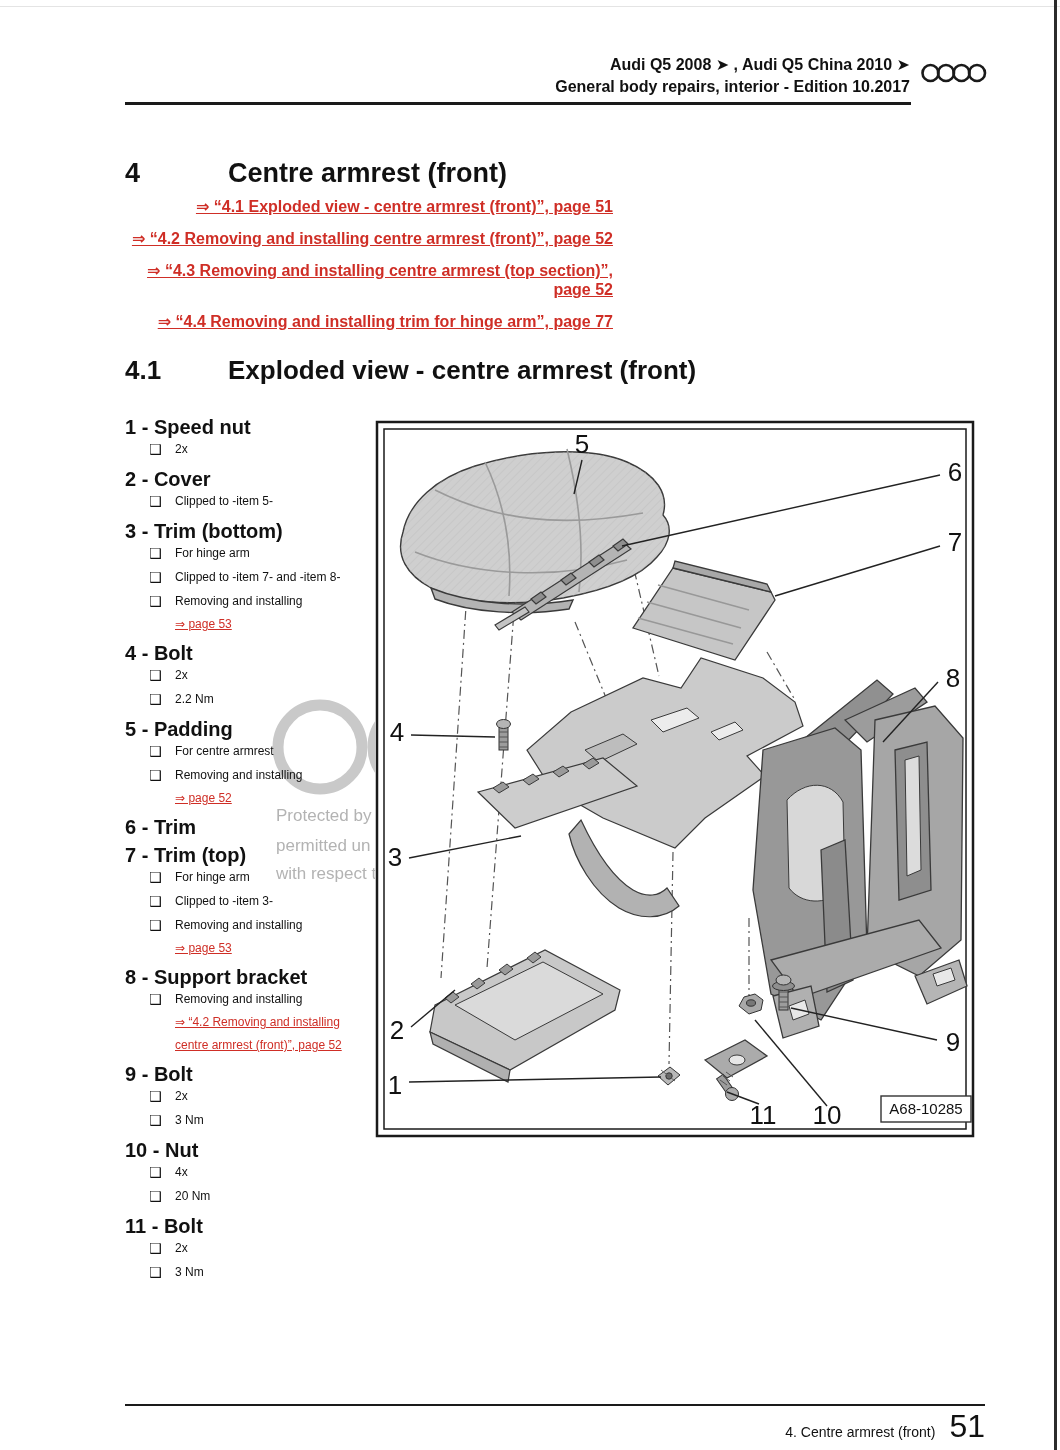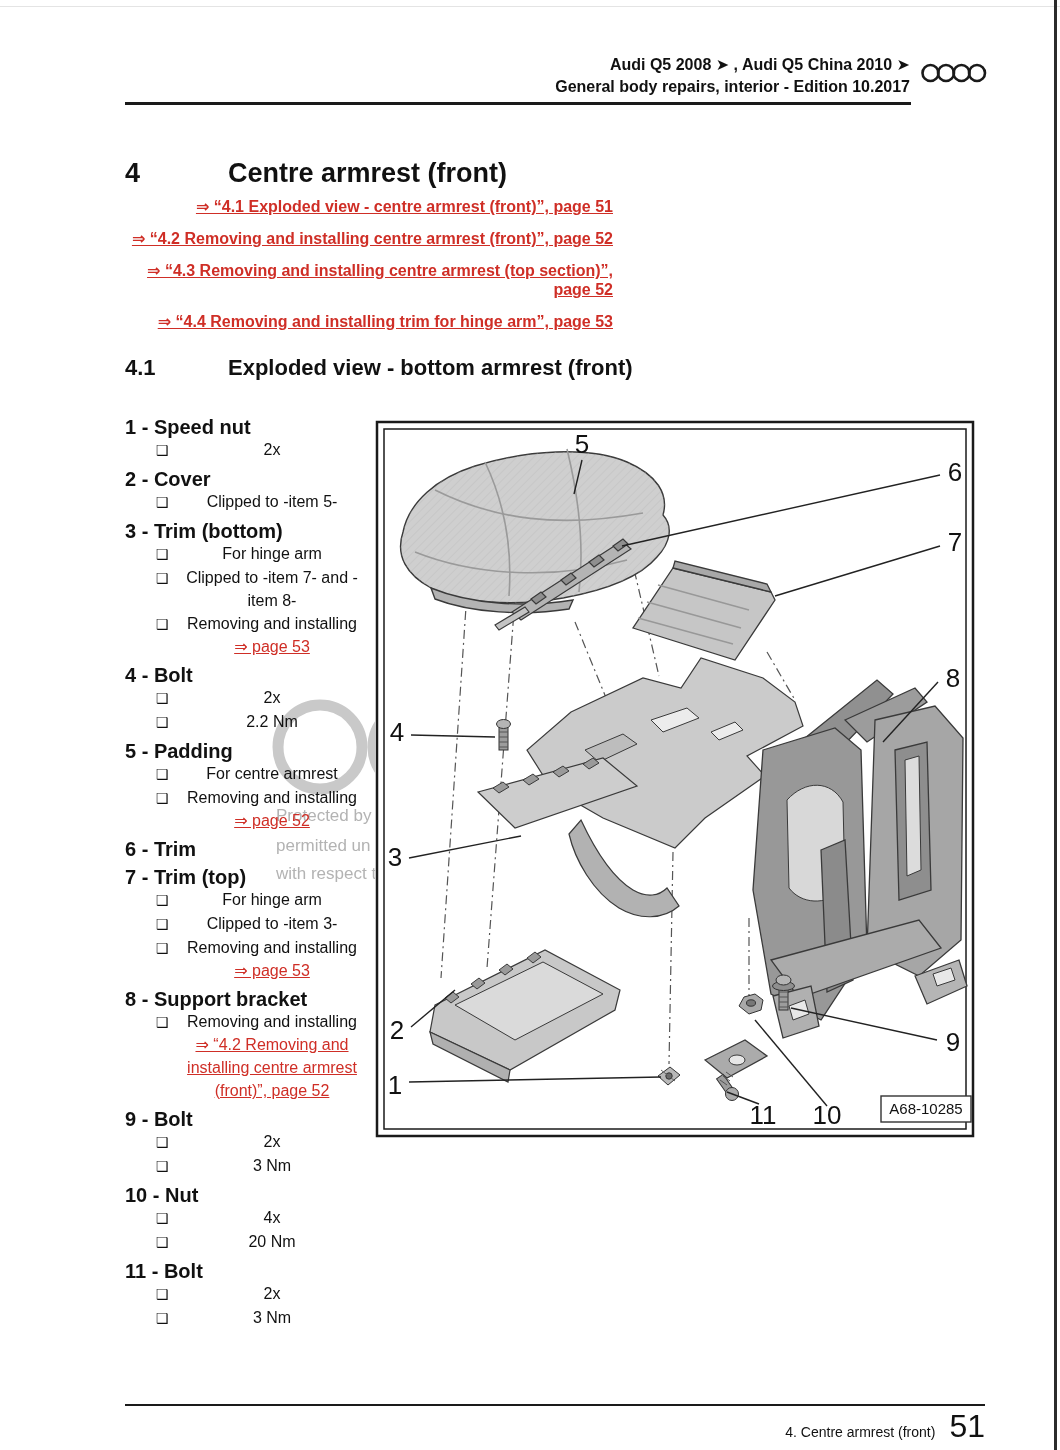--- a/index.html
+++ b/index.html
@@ -16,31 +16,31 @@
   
   .header { position:absolute; top:54px; left:125px; width:785px; text-align:right;
             font-size:16px; font-weight:bold; line-height:22px; }
   .header-rule { position:absolute; top:102px; left:125px; width:786px; height:3px; background:#1a1a1a; }
   .header-logo { position:absolute; top:58px; left:921px; }
 
   
   .h-row { position:absolute; left:125px; display:flex; }
   .h-num { width:103px; flex:none; }
   .title { top:158px; font-size:27px; font-weight:bold; }
-  .section { top:355px; font-size:22px; font-weight:bold; }
+  .section { top:355px; font-size:26px; font-weight:bold; }
 
   
   .toc { position:absolute; top:197px; left:125px; width:488px;text-align:right; }
   .toc-link { color:#cf2e26; font-size:16px; font-weight:bold; line-height:19px;
               text-decoration:underline; margin-bottom:13px; cursor:pointer; }
 
   
   .parts { position:absolute; top:410px; left:125px; width:246px; z-index:2; }
   .part-label { font-size:20px; font-weight:bold; line-height:22px; margin-top:6px; }
-  .detail { display:flex; font-size:16px; line-height:23px;text-align:center; }
+  .detail { display:flex; font-size:12px; line-height:23px; }
   .cb { width:27px; flex:none; padding-left:1px; }
   .cb::before { content:"❑"; font-size:14px; }
   .detail-body { width:194px; }
   .red-link { display:block; color:#cf2e26; text-decoration:underline; cursor:pointer; }
   .detail-indent { padding-left:23px; }
 
   
   .wm { position:absolute; z-index:1; }
   .wm-text { position:absolute; left:276px; font-size:17px; color:#b3b3b3; z-index:1; white-space:nowrap; }
 
@@ -79,26 +79,26 @@
 
   <div class="h-row title">
     <span class="h-num">4</span>
     <span>Centre armrest (front)</span>
   </div>
 
   <div class="toc" id="toc">
       <div class="toc-link">⇒ “4.1 Exploded view - centre armrest (front)”, page 51</div>
       <div class="toc-link">⇒ “4.2 Removing and installing centre armrest (front)”, page 52</div>
       <div class="toc-link">⇒ “4.3 Removing and installing centre armrest (top section)”, page 52</div>
-      <div class="toc-link">⇒ “4.4 Removing and installing trim for hinge arm”, page 53</div>
+      <div class="toc-link">⇒ “4.4 Removing and installing trim for hinge arm”, page 77</div>
     </div>
 
   <div class="h-row section">
     <span class="h-num">4.1</span>
-    <span>Exploded view - bottom armrest (front)</span>
+    <span>Exploded view - centre armrest (front)</span>
   </div>
 
   <div class="wm" style="left:272px; top:684px;">
     <svg width="236" height="130" viewBox="0 0 236 130">
       <g fill="none" stroke="#c9c9c9" stroke-width="11">
         <circle cx="48" cy="63" r="42"></circle>
           <circle cx="143" cy="63" r="42"></circle>
           <circle cx="233" cy="63" r="42"></circle>
       </g>
     </svg>

